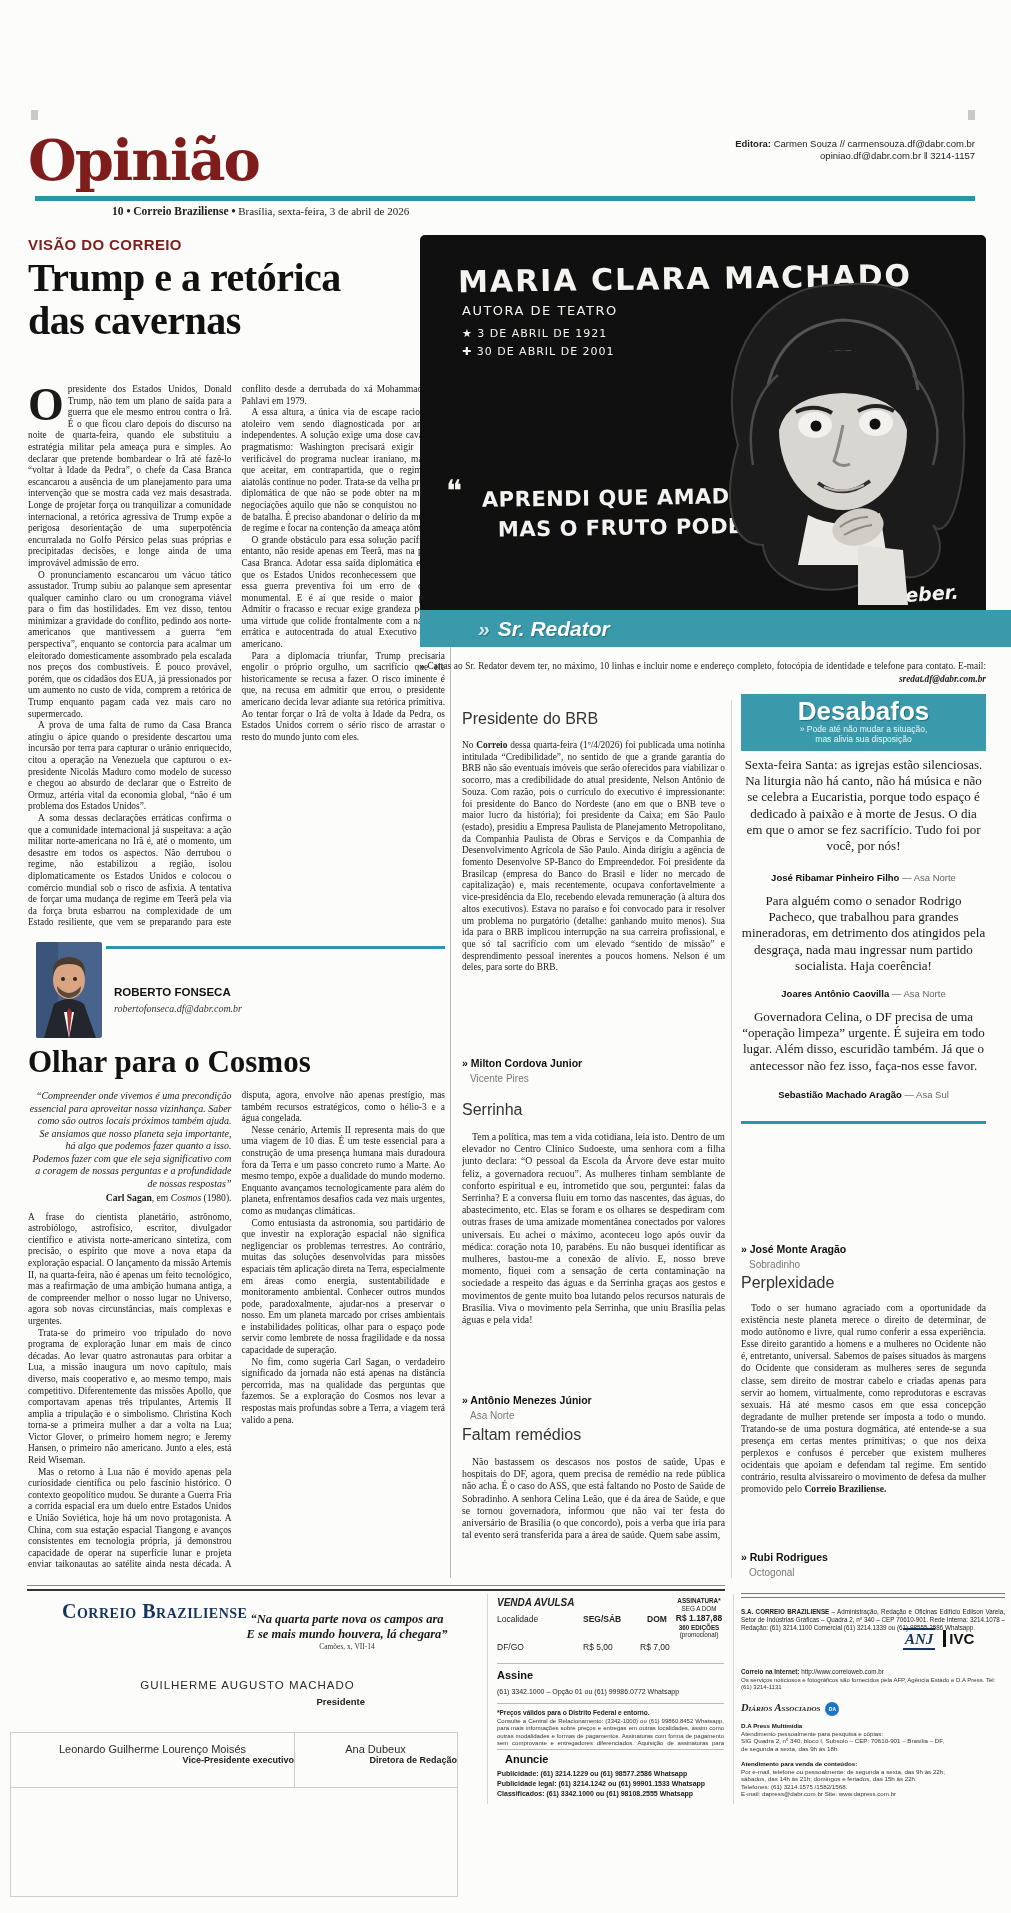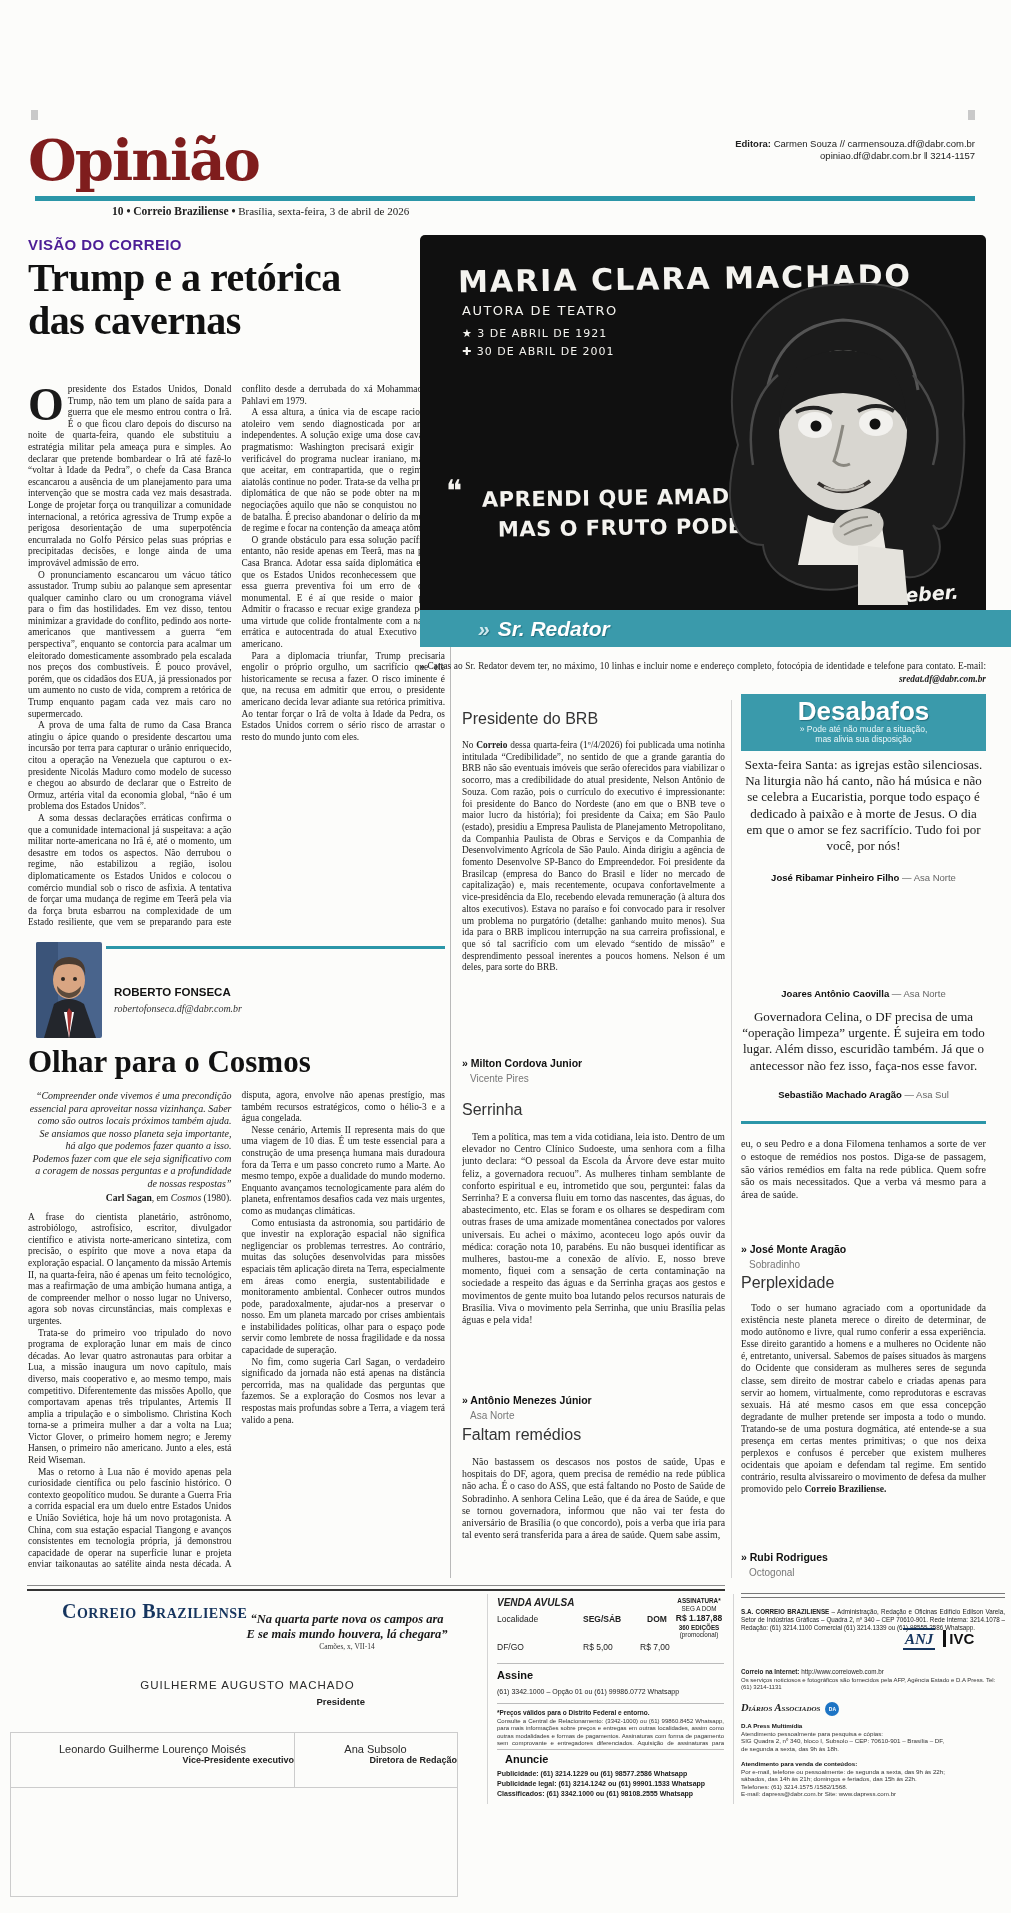--- a/index.html
+++ b/index.html
@@ -10,21 +10,21 @@
   .section-logo{font-family:"DejaVu Serif","Liberation Serif",serif;font-weight:bold;font-size:56px;
                 letter-spacing:-2px;color:#7f1d1d;line-height:1;}
   .editor-block{font-size:9.5px;line-height:12px;text-align:right;color:#222;
                 font-family:"Liberation Sans","DejaVu Sans",sans-serif;}
   .rule-teal{background:#2b96a8;}
   .dateline{font-size:11px;color:#222;}
   .dateline b{font-size:11.5px;}
   .corner-mark{background:#c9c9c9;}
   
   .kicker{font-family:"Liberation Sans","DejaVu Sans",sans-serif;font-weight:bold;font-size:15px;
-          letter-spacing:.4px;color:#4c1d95;}
+          letter-spacing:.4px;color:#7f1d1d;}
   .headline{font-weight:bold;font-size:40px;line-height:43px;color:#121212;letter-spacing:-.5px;}
   .art-body{font-size:9.4px;line-height:11.6px;text-align:justify;column-count:2;column-gap:10px;
             column-fill:auto;overflow:hidden;}
   .art-body p{margin:0;text-indent:10px;}
   .art-body p.first{text-indent:0;}
   .dropcap{float:left;font-size:46px;line-height:38px;font-weight:bold;padding:2px 4px 0 0;}
   .byline-name{font-family:"Liberation Sans","DejaVu Sans",sans-serif;font-weight:bold;font-size:11.5px;color:#111;}
   .byline-email{font-style:italic;font-size:10px;color:#333;}
   .headline2{font-weight:bold;font-size:31px;color:#121212;}
   .cos-quote{font-style:italic;font-size:10px;line-height:12.5px;text-align:right;margin-bottom:2px;}
@@ -214,32 +214,32 @@
     <div class="desa-title">Desabafos</div>
     <div class="desa-sub">» Pode até não mudar a situação,</div>
     <div class="desa-sub">mas alivia sua disposição</div>
   </div>
 
   <div class="abs desa-letter" style="left:741px;top:757px;width:245px;height:116px;">Sexta-feira Santa: as igrejas estão silenciosas. Na liturgia não há canto, não há música e não se celebra a Eucaristia, porque todo espaço é dedicado à paixão e à morte de Jesus. O dia em que o amor se fez sacrifício. Tudo foi por você, por nós!</div>
   <div class="abs desa-sig" style="left:741px;top:872px;width:245px;">
     <b>José Ribamar Pinheiro Filho</b><span> — Asa Norte</span>
   </div>
 
+  <div class="abs desa-letter" style="left:741px;top:893px;width:245px;height:96px;">Para alguém como o senador Rodrigo Pacheco, que trabalhou para grandes mineradoras, em detrimento dos atingidos pela desgraça, nada mau ingressar num partido socialista. Haja coerência!</div>
   <div class="abs desa-sig" style="left:741px;top:988px;width:245px;">
     <b>Joares Antônio Caovilla</b><span> — Asa Norte</span>
   </div>
 
   <div class="abs desa-letter" style="left:741px;top:1009px;width:245px;height:82px;">Governadora Celina, o DF precisa de uma “operação limpeza” urgente. É sujeira em todo lugar. Além disso, escuridão também. Já que o antecessor não fez isso, faça-nos esse favor.</div>
   <div class="abs desa-sig" style="left:741px;top:1089px;width:245px;">
     <b>Sebastião Machado Aragão</b><span> — Asa Sul</span>
   </div>
 
   <div class="abs rule-teal" style="left:741px;top:1121px;width:245px;height:3px;"></div>
 
-  <div class="abs letter-body" style="left:741px;top:1138px;width:245px;height:100px;font-size:10.2px;line-height:12.8px;">eu, o seu Pedro e a dona Filomena tenhamos a sorte de ver o estoque de remédios nos postos. Diga-se de passagem, são vários remédios em falta na rede pública. Quem sofre são os mais necessitados. Que a verba vá mesmo para a área de saúde.</div>
   <div class="abs sig-name" style="left:741px;top:1243px;">» José Monte Aragão</div>
   <div class="abs sig-loc" style="left:749px;top:1259px;">Sobradinho</div>
 
   <div class="abs letter-heading" style="left:741px;top:1274px;">Perplexidade</div>
   <div class="abs letter-body" style="left:741px;top:1302px;width:245px;height:246px;font-size:9.6px;line-height:12.1px;text-indent:10px;">
     <span>Todo o ser humano agraciado com a oportunidade da existência neste planeta merece o direito de determinar, de modo autônomo e livre, qual rumo conferir a essa experiência. Esse direito garantido a homens e a mulheres no Ocidente não é, entretanto, universal. Sabemos de países situados às margens do Ocidente que consideram as mulheres seres de segunda classe, sem direito de mostrar cabelo e criadas apenas para servir ao homem, virtualmente, como reprodutoras e escravas sexuais. Há até mesmo casos em que essa concepção degradante de mulher pretende ser imposta a todo o mundo. Tratando-se de uma postura dogmática, até entende-se a sua presença em certas mentes primitivas; o que nos deixa perplexos e confusos é perceber que existem mulheres ocidentais que apoiam e defendam tal regime. Em sentido contrário, resulta alvissareiro o movimento de defesa da mulher promovido pelo </span><b>Correio Braziliense.</b>
   </div>
   <div class="abs sig-name" style="left:741px;top:1551px;">» Rubi Rodrigues</div>
   <div class="abs sig-loc" style="left:749px;top:1567px;">Octogonal</div>
 
@@ -258,21 +258,21 @@
   <div class="abs exec-title" style="left:130px;top:1696px;width:235px;">Presidente</div>
 
   <div class="abs mast-box" style="left:10px;top:1732px;width:446px;height:163px;">
     <div class="abs" style="left:0;top:54px;width:446px;height:1px;background:#ccc;"></div>
     <div class="abs" style="left:283px;top:0;width:1px;height:54px;background:#ccc;"></div>
     <div class="mast-cell" style="left:0;top:10px;width:283px;">
       <div class="exec-name" style="font-size:11px;letter-spacing:0;">Leonardo Guilherme Lourenço Moisés</div>
       <div class="exec-title" style="font-size:9px;">Vice-Presidente executivo</div>
     </div>
     <div class="mast-cell" style="left:283px;top:10px;width:163px;">
-      <div class="exec-name" style="font-size:11px;letter-spacing:0;">Ana Subsolo</div>
+      <div class="exec-name" style="font-size:11px;letter-spacing:0;">Ana Dubeux</div>
       <div class="exec-title" style="font-size:9px;">Diretora de Redação</div>
     </div>
   </div>
 
   <div class="abs mini-table" style="left:497px;top:1597px;font-weight:bold;font-style:italic;font-size:10px;">VENDA AVULSA</div>
   <div class="abs mini-table" style="left:497px;top:1614px;">Localidade</div>
   <div class="abs mini-table" style="left:583px;top:1614px;font-weight:bold;">SEG/SÁB</div>
   <div class="abs mini-table" style="left:640px;top:1614px;font-weight:bold;padding-left:7px;">DOM</div>
   <div class="abs mini-table" style="left:497px;top:1642px;">DF/GO</div>
   <div class="abs mini-table" style="left:583px;top:1642px;">R$ 5,00</div>

